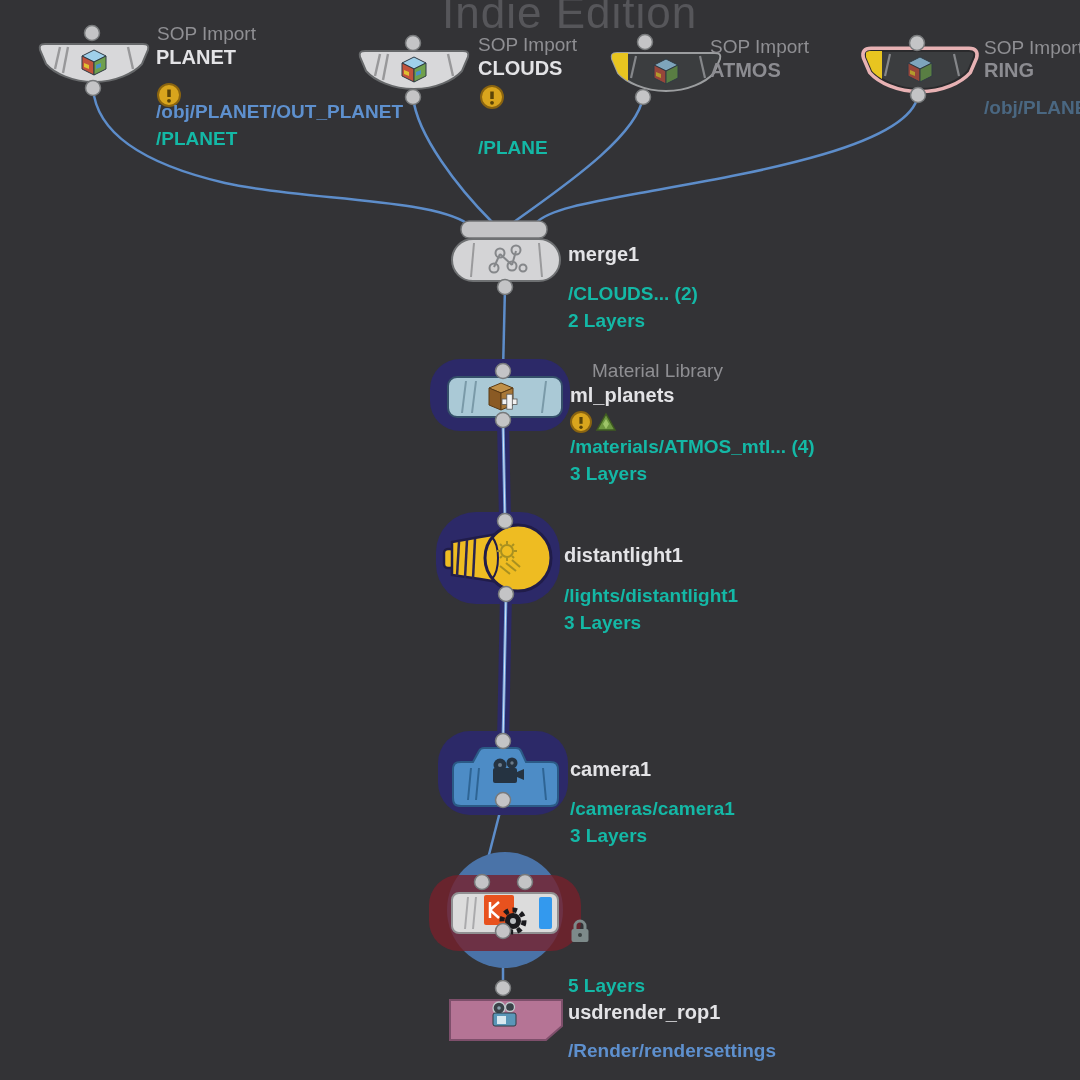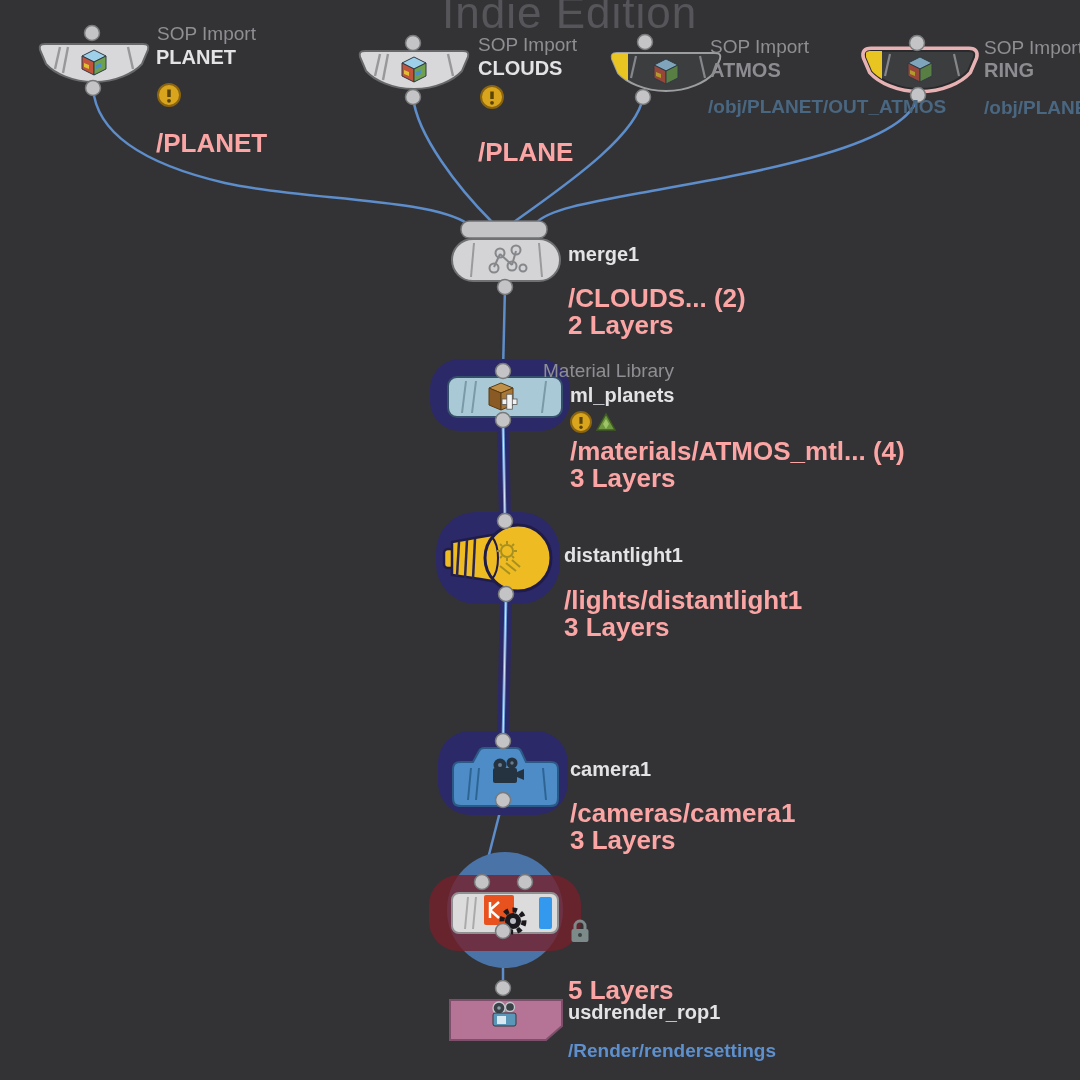--- a/index.html
+++ b/index.html
@@ -12,21 +12,21 @@
     position:absolute;left:442px;top:-12px;
     font-size:44px;font-weight:400;letter-spacing:1px;
     color:#56565a;white-space:nowrap;user-select:none;
   }
   svg.graph{position:absolute;left:0;top:0;}
   .lbl{position:absolute;white-space:nowrap;line-height:1.1;}
   .t-type{font-size:19px;font-weight:500;color:#8f8f93;}
   .t-name{font-size:20px;font-weight:600;color:#e3e3e6;}
   .t-name-dim{color:#8c8c91;}
   .t-path-blue{font-size:19px;font-weight:600;color:#5e90ce;}
-  .t-path-teal{font-size:26px;font-weight:600;color:#fca5a5;text-align:right;}
+  .t-path-teal{font-size:19px;font-weight:600;color:#14b8a6;text-align:right;}
   .t-path-dim{color:#4a6781;}
 </style>
 </head>
 <body>
 
 <div class="canvas">
 
   <div class="watermark">Indie Edition</div>
 
   <svg class="graph" width="1080" height="1080" viewBox="0 0 1080 1080">
@@ -281,39 +281,39 @@
     </g>
     <g transform="translate(570,920)">
       <path d="M5,9 L5,6 A5,5 0 0 1 15,6 L15,9" fill="none" stroke="#7d8a8a" stroke-width="3"></path>
       <rect x="1.5" y="9" width="17" height="13" rx="2" fill="#7d8a8a"></rect>
       <circle cx="10" cy="15" r="2" fill="#3a4242"></circle>
     </g>
   </svg>
 
   <div class="lbl t-type" style="left:157px;top:24px">SOP Import</div>
   <div class="lbl t-name" style="left:156px;top:46px">PLANET</div>
+  <div class="lbl t-path-blue" style="left:156px;top:102px">/obj/PLANET/OUT_PLANET</div>
   <div class="lbl t-path-teal" style="left:156px;top:129px">/PLANET</div>
 
   <div class="lbl t-type" style="left:478px;top:35px">SOP Import</div>
   <div class="lbl t-name" style="left:478px;top:57px">CLOUDS</div>
   <div class="lbl t-path-teal" style="left:478px;top:138px">/PLANE</div>
 
   <div class="lbl t-type" style="left:710px;top:37px">SOP Import</div>
   <div class="lbl t-name t-name-dim" style="left:710px;top:59px">ATMOS</div>
-  <div class="lbl t-path-blue t-path-dim" style="left:708px;top:97px">/obj/PLANET/OUT_ATMOS</div>
 
   <div class="lbl t-type" style="left:984px;top:38px">SOP Import</div>
   <div class="lbl t-name t-name-dim" style="left:984px;top:59px">RING</div>
   <div class="lbl t-path-blue t-path-dim" style="left:984px;top:98px">/obj/PLANE</div>
 
   <div class="lbl t-name" style="left:568px;top:243px">merge1</div>
   <div class="lbl t-path-teal" style="left:568px;top:284px">/CLOUDS... (2)</div>
   <div class="lbl t-path-teal" style="left:568px;top:311px">2 Layers</div>
 
-  <div class="lbl t-type" style="left:543px;top:361px">Material Library</div>
+  <div class="lbl t-type" style="left:592px;top:361px">Material Library</div>
   <div class="lbl t-name" style="left:570px;top:384px">ml_planets</div>
   <div class="lbl t-path-teal" style="left:570px;top:437px">/materials/ATMOS_mtl... (4)</div>
   <div class="lbl t-path-teal" style="left:570px;top:464px">3 Layers</div>
 
   <div class="lbl t-name" style="left:564px;top:544px">distantlight1</div>
   <div class="lbl t-path-teal" style="left:564px;top:586px">/lights/distantlight1</div>
   <div class="lbl t-path-teal" style="left:564px;top:613px">3 Layers</div>
 
   <div class="lbl t-name" style="left:570px;top:758px">camera1</div>
   <div class="lbl t-path-teal" style="left:570px;top:799px">/cameras/camera1</div>

